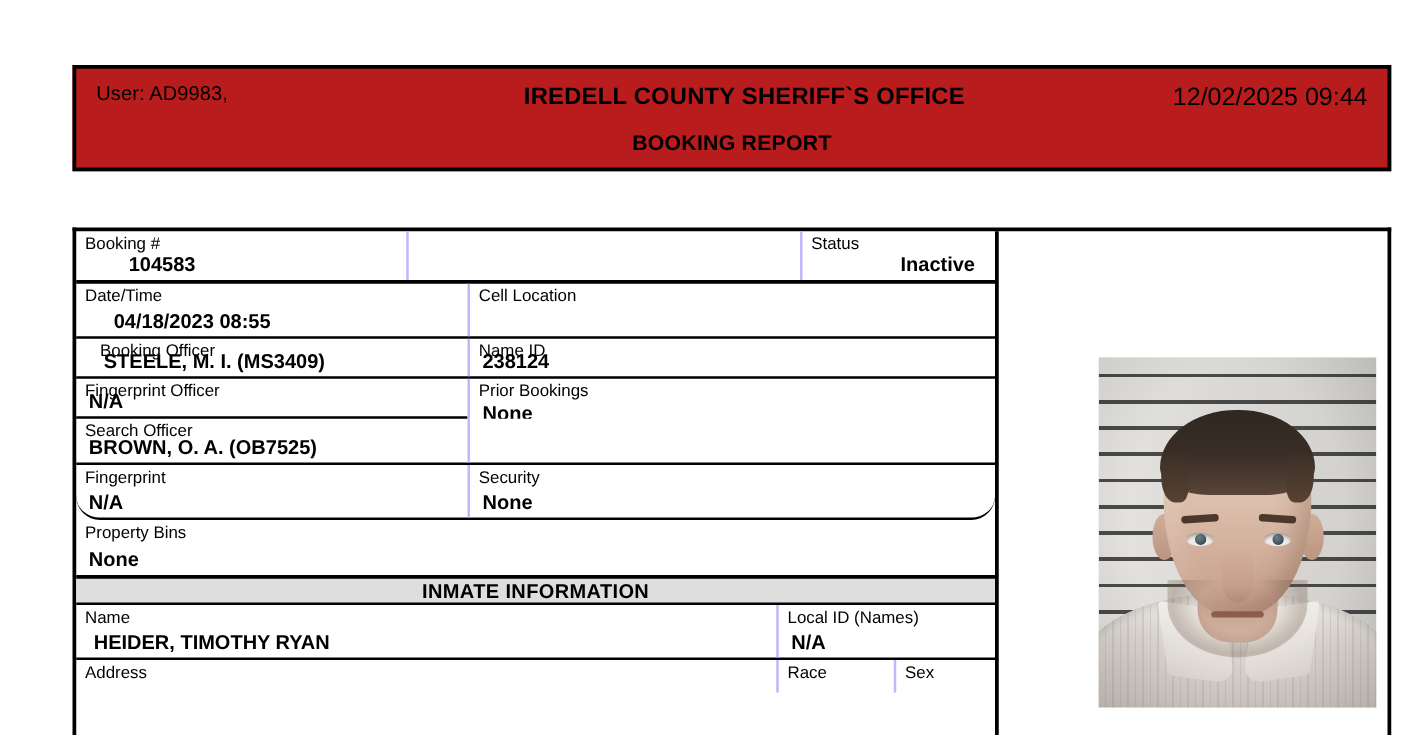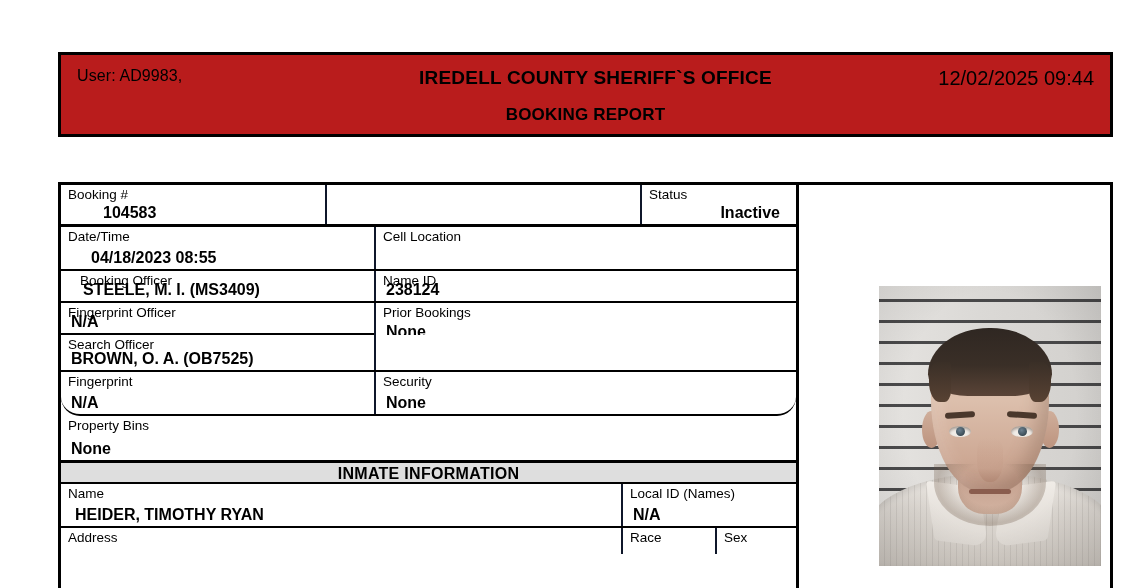--- a/index.html
+++ b/index.html
@@ -120,21 +120,21 @@
     border-bottom: 3px solid #000000;
   }
   .cell {
     position: absolute;
     top: 0;
     bottom: 0;
     box-sizing: border-box;
     overflow: hidden;
   }
   .cell.divider {
-    border-left: 2px solid #0f172a;
+    border-left: 2px solid #c4b5fd;
     padding-left: 36px;
   }
   .lbl {
     position: absolute;
     left: 7px;
     top: 2px;
     font-size: 13.5px;
     font-weight: normal;
     line-height: 15px;
     white-space: nowrap;

